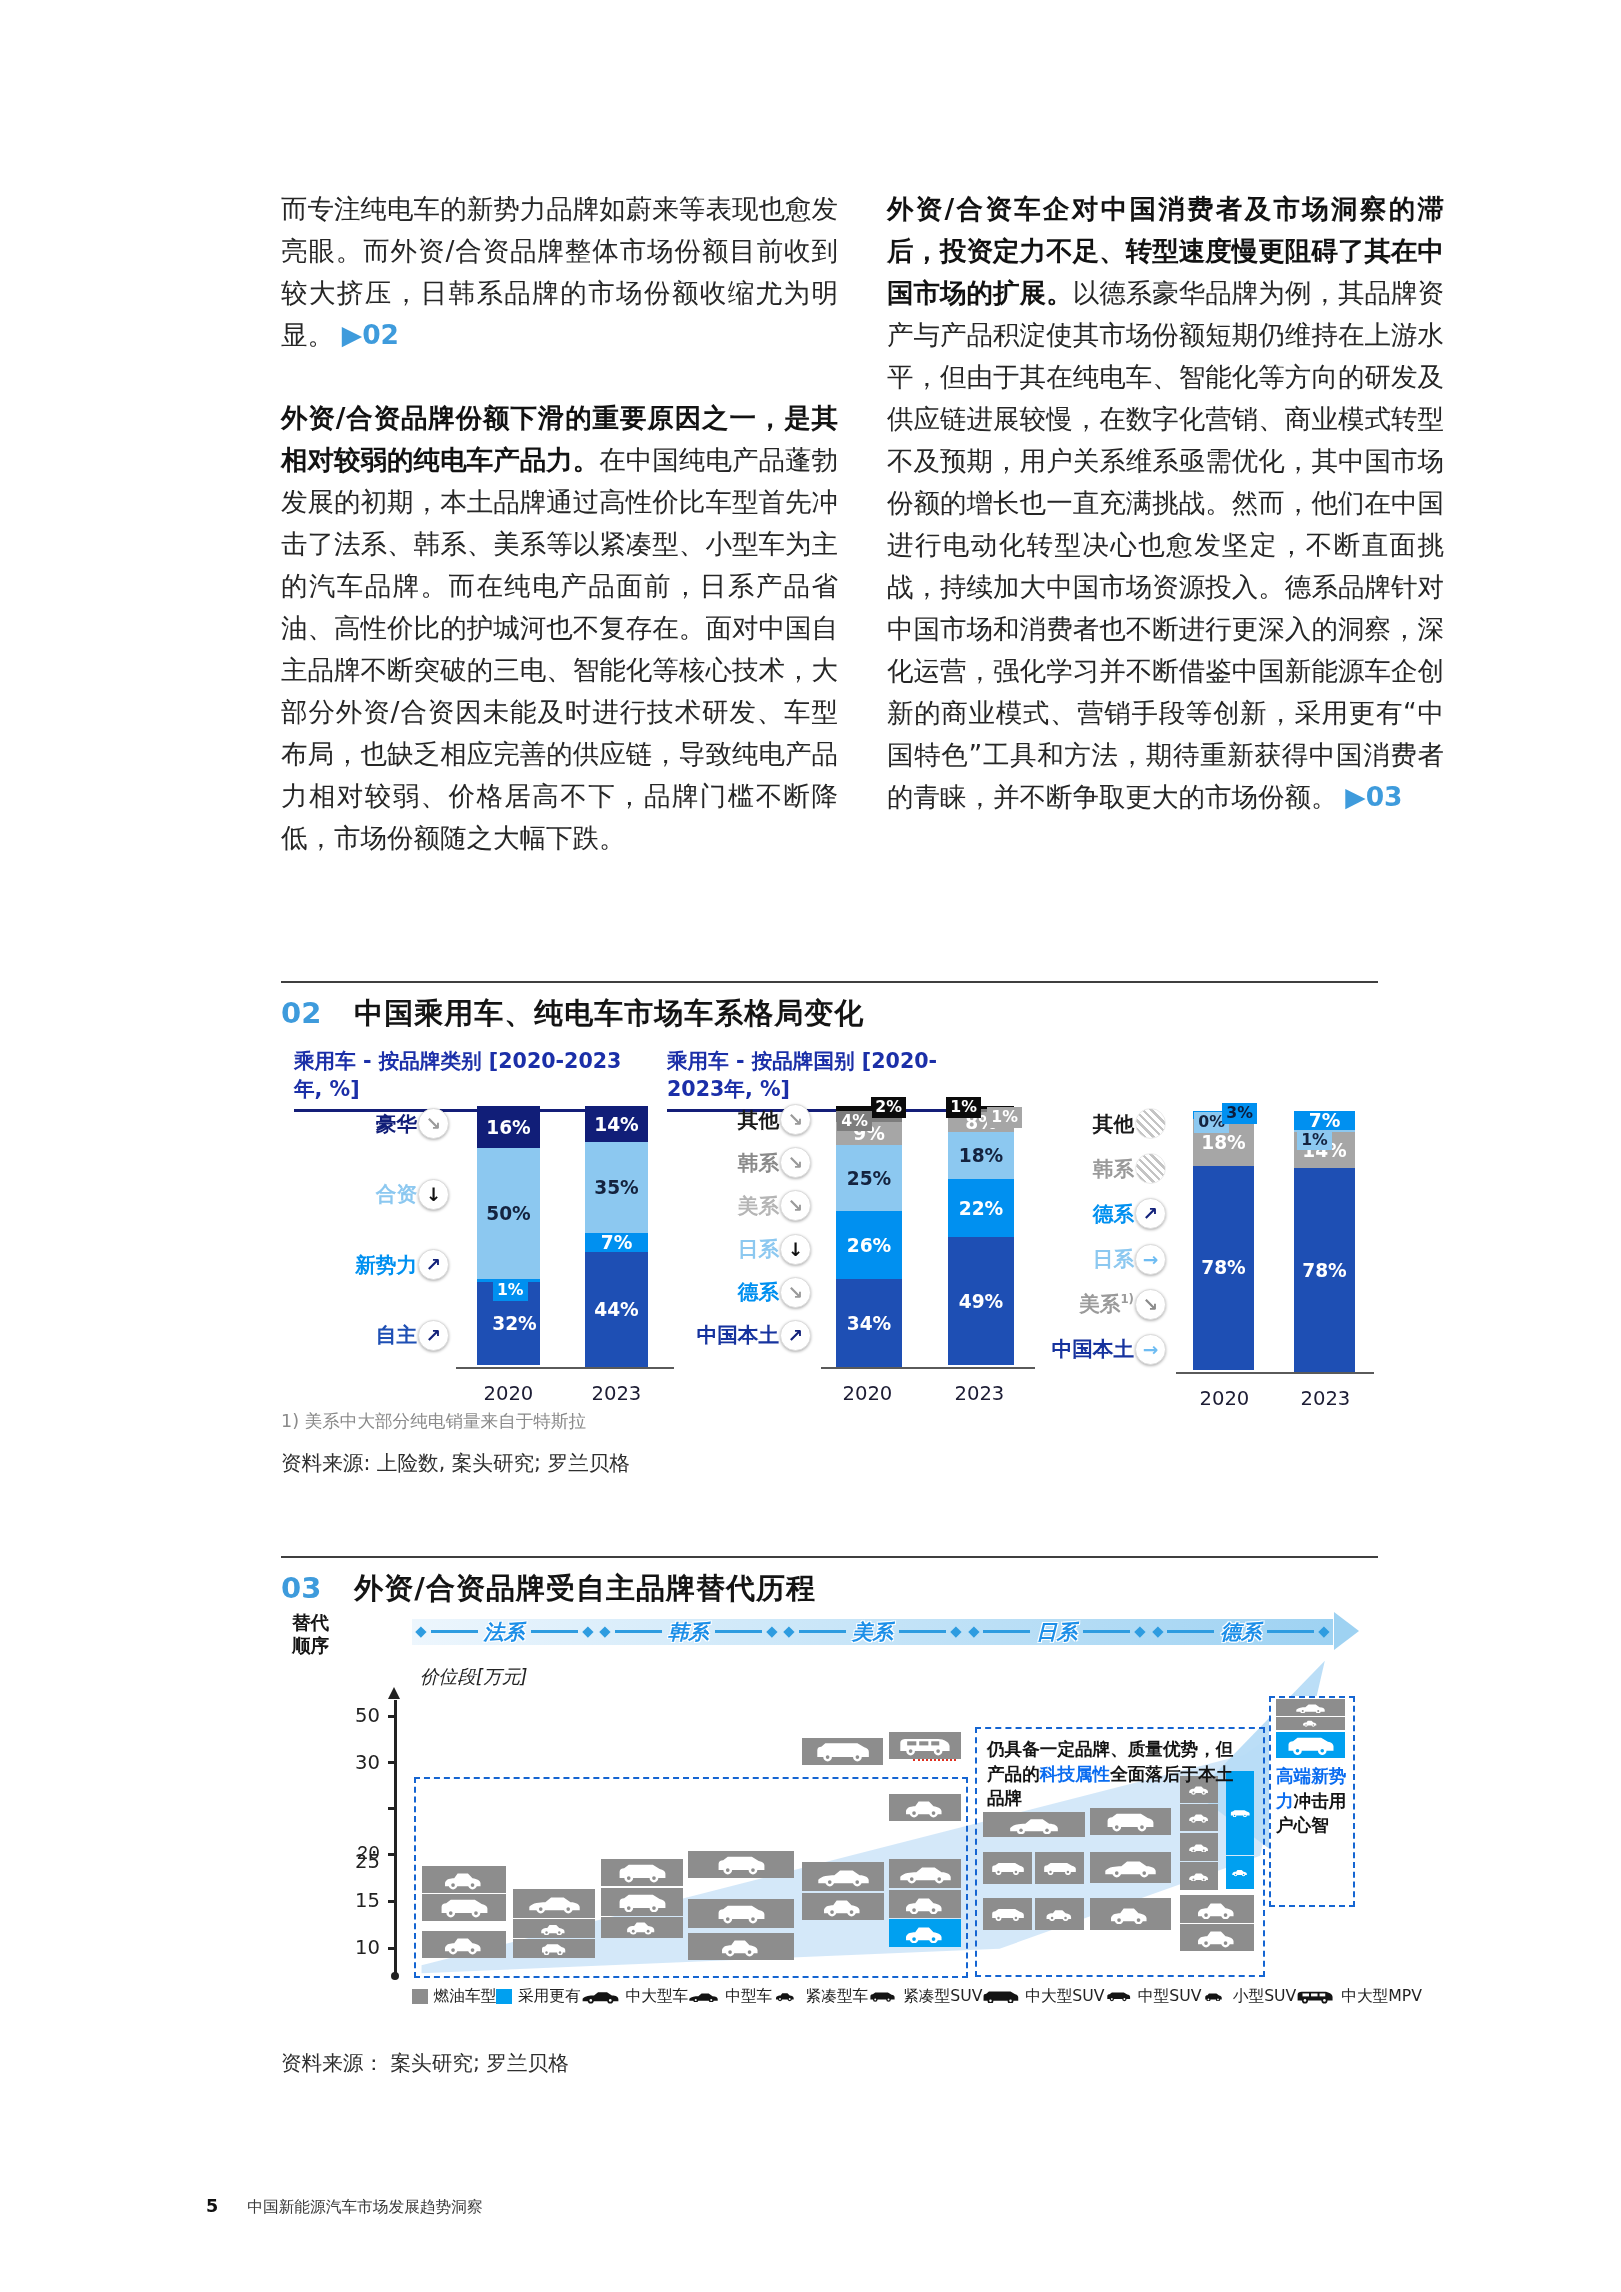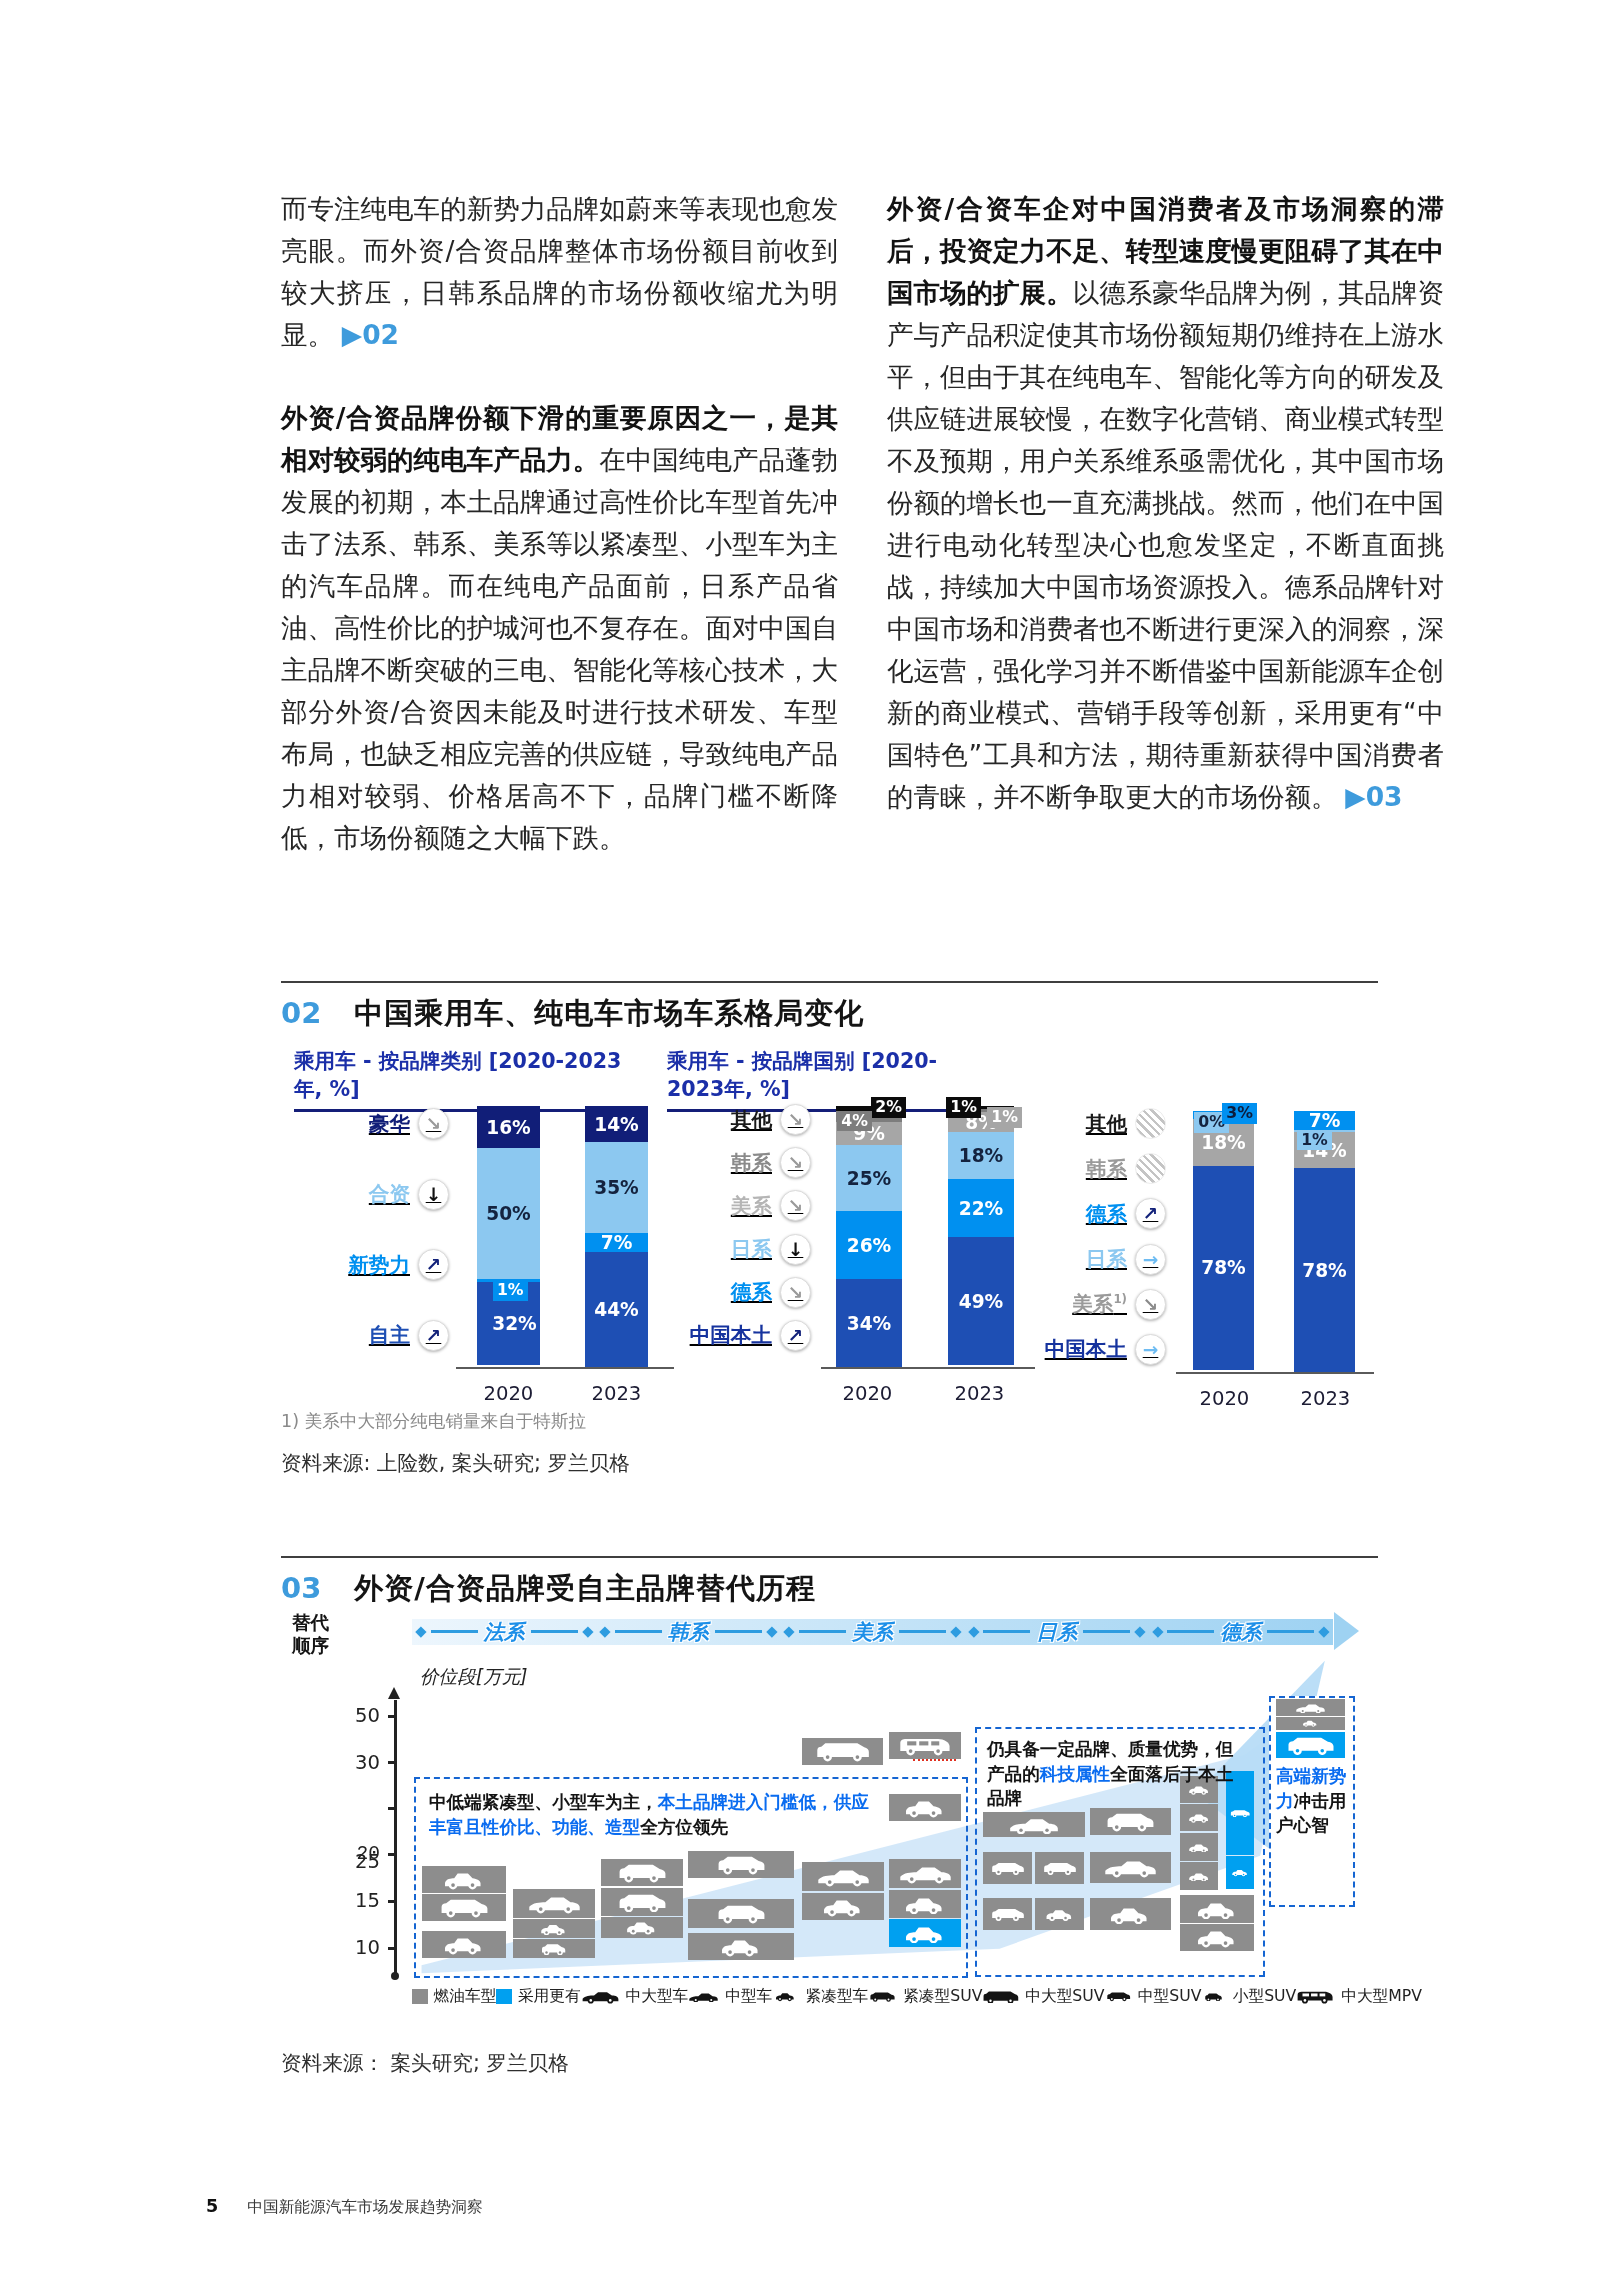--- a/index.html
+++ b/index.html
@@ -28,21 +28,21 @@
   
   .psub{position:absolute;top:1047px;font-size:20.6px;font-weight:bold;color:#1b2fa8;}
   #sub-0{left:294px;width:341px;} #sub-1{left:667px;width:325px;} #sub-2{left:1055px;width:331px;}
   .psub-line{position:relative;margin-top:5.9px;height:2.9px;background:#141e78;}
   .psub-line::after{content:"";position:absolute;right:-2px;top:-2.9px;width:8.8px;height:8.8px;
                     border-radius:50%;background:#141e78;}
   .legcol{position:absolute;display:flex;flex-direction:column;justify-content:space-between;}
   #leg-0{left:316px;top:1108px;width:133px;height:243px;}
   #leg-1{left:678px;top:1104px;width:133px;height:247px;}
   #leg-2{left:1033px;top:1108px;width:133px;height:257px;}
-  .leg-row{display:flex;align-items:center;justify-content:flex-end;gap:8px;text-decoration:underline;}
+  .leg-row{display:flex;align-items:center;justify-content:flex-end;gap:1px;}
   .leg-name{font-size:20.6px;font-weight:bold;white-space:nowrap;}
   .leg-name sup{font-size:11.8px;}
   .leg-circle{width:29px;height:29px;border-radius:50%;background:#fff;border:1px solid #dcdcdc;
       box-shadow:0 1px 2.9px rgba(0,0,0,.3);display:flex;align-items:center;justify-content:center;
       font-size:18.6px;font-weight:bold;flex:0 0 auto;}
   .leg-circle.hatch{background:repeating-linear-gradient(45deg,#c4c4c4 0 2.5px,#fff 2.5px 5.9px);
       border:1px solid #ececec;box-shadow:none;}
   .bar{position:absolute;top:1106px;width:63px;height:262px;display:flex;flex-direction:column;}
   #bar-0-0{left:477px;} #bar-0-1{left:585px;}
   #bar-1-0{left:836px;width:66px;} #bar-1-1{left:948px;width:66px;}
@@ -334,21 +334,20 @@
 
   <svg id="c3-wedge" width="980" height="338" viewBox="0 0 1000 345">
     <polygon points="30,327 870,112 916,78 886,215 620,310 30,335" fill="#cfe6f8" opacity="0.9"></polygon>
     <polygon points="820,152 952,16 906,216" fill="#b7dcf7" opacity="0.95"></polygon>
   </svg>
 
   <div class="dash" id="dash-1"></div>
   <div class="dash" id="dash-2"></div>
   <div class="dash" id="dash-3"></div>
 
-  <div class="ann" id="ann-1"><span>中低端紧凑型、小型车为主，</span><span class="rblue">本土品牌进入门槛低，供应丰富且性价比、功能、造型</span><span>全方位领先</span></div>
   <div class="ann" id="ann-2"><span>仍具备一定品牌、质量优势，但产品的</span><span class="rblue">科技属性</span><span>全面落后于本土品牌</span></div>
   <div class="ann" id="ann-3"><span class="rblue">高端新势力</span><span>冲击用户心智</span></div>
 
   <div id="c3-boxes">
       <div class="box" style="left: 802px; top: 1738px; width: 81px; height: 27.4px; background: rgb(141, 141, 141);">
         <span>
           <svg viewBox="0 0 48 18" width="55" style="display:block">
             <path d="M2 14 L2 8 C2 6 3.5 5 5.5 5 L9 2 L37 2 L43 5.5 C45.5 6 47 7.5 47 9.5 L47 14 Z" fill="#ffffff"></path>
             <circle cx="11" cy="14" r="3.8" fill="#ffffff"></circle>
             <circle cx="11" cy="14" r="1.6" fill="#8d8d8d"></circle>

